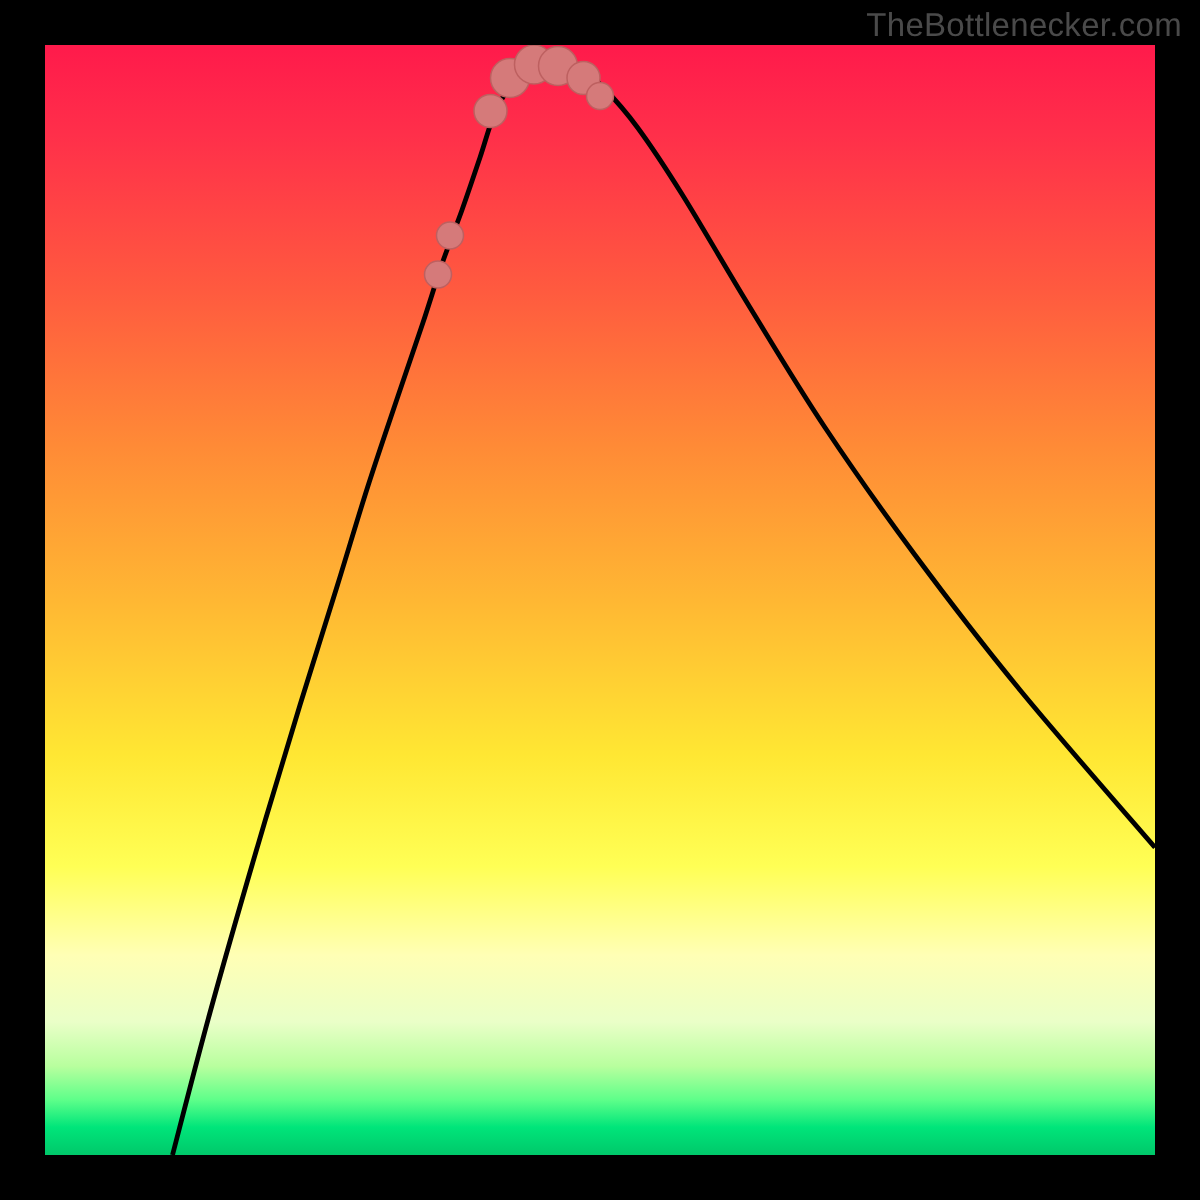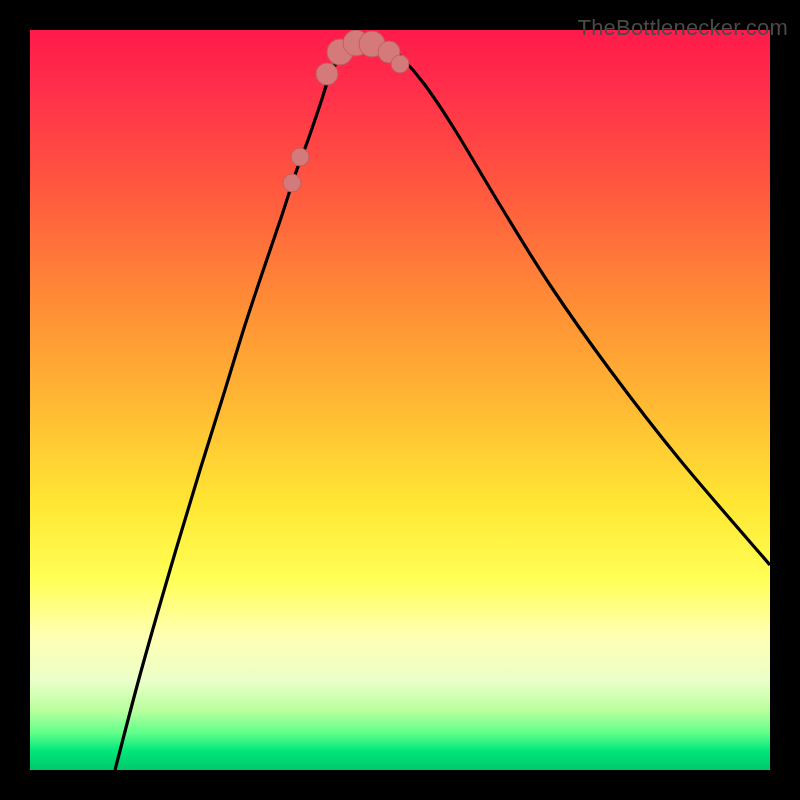--- a/index.html
+++ b/index.html
@@ -59,21 +59,20 @@
     height: 100%;
   }
   .watermark {
     position: absolute;
     top: 4px;
     right: 12px;
     color: #4a4a4a;
     font-size: 22px;
     font-weight: 500;
     letter-spacing: 0.2px;
-    margin-top: 11px;
   }
 </style>
 </head>
 <body>
 
 <div class="frame">
 
   <div class="plot-area">
     <div class="gradient-bg"></div>
 

